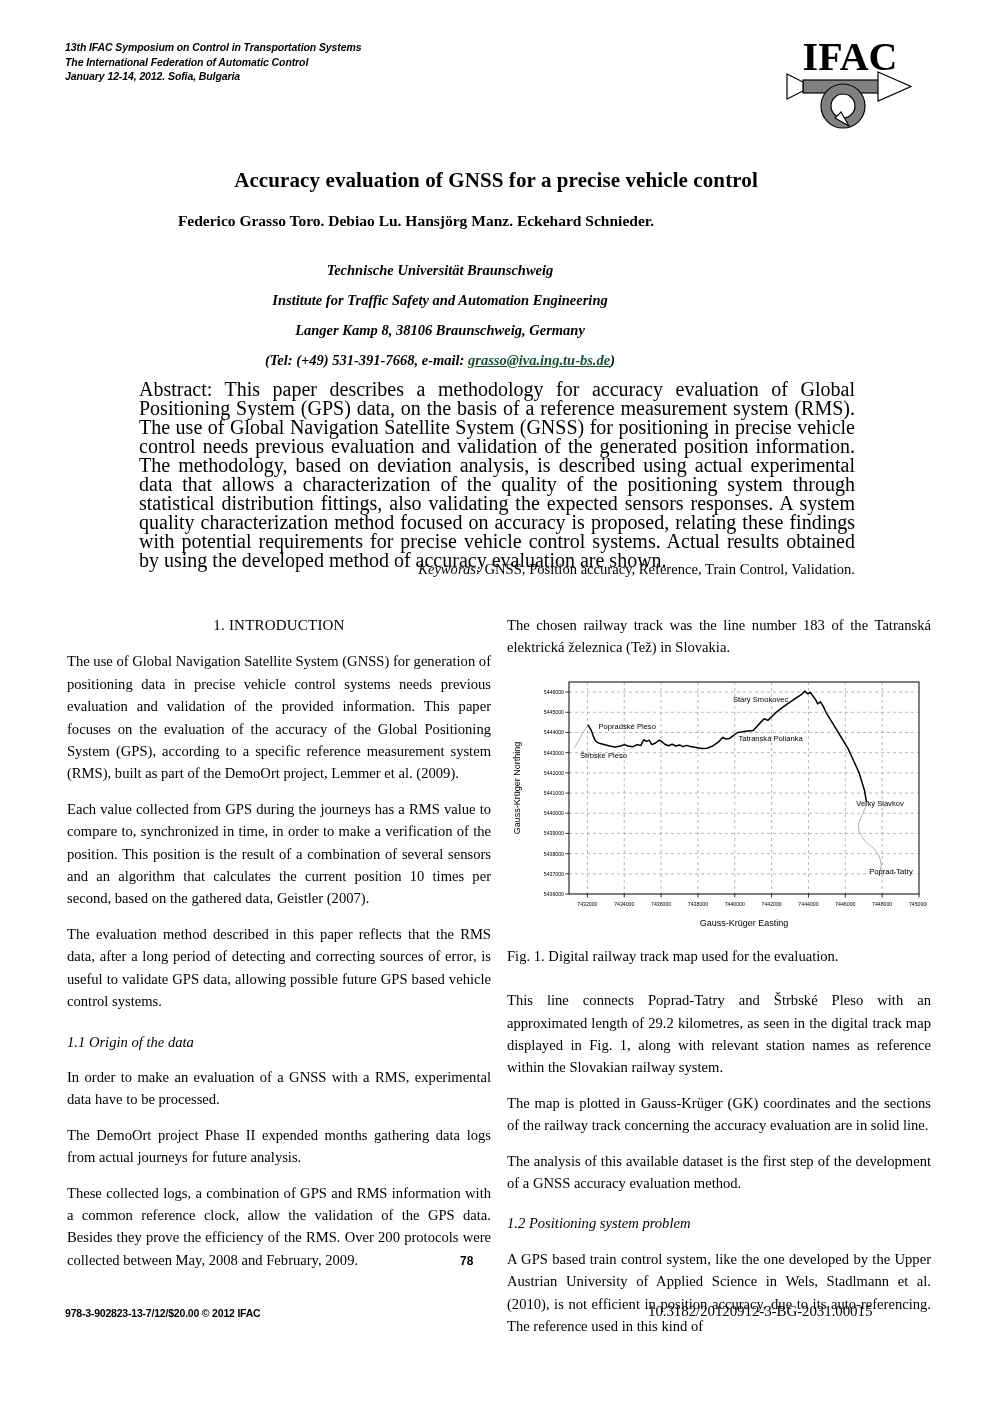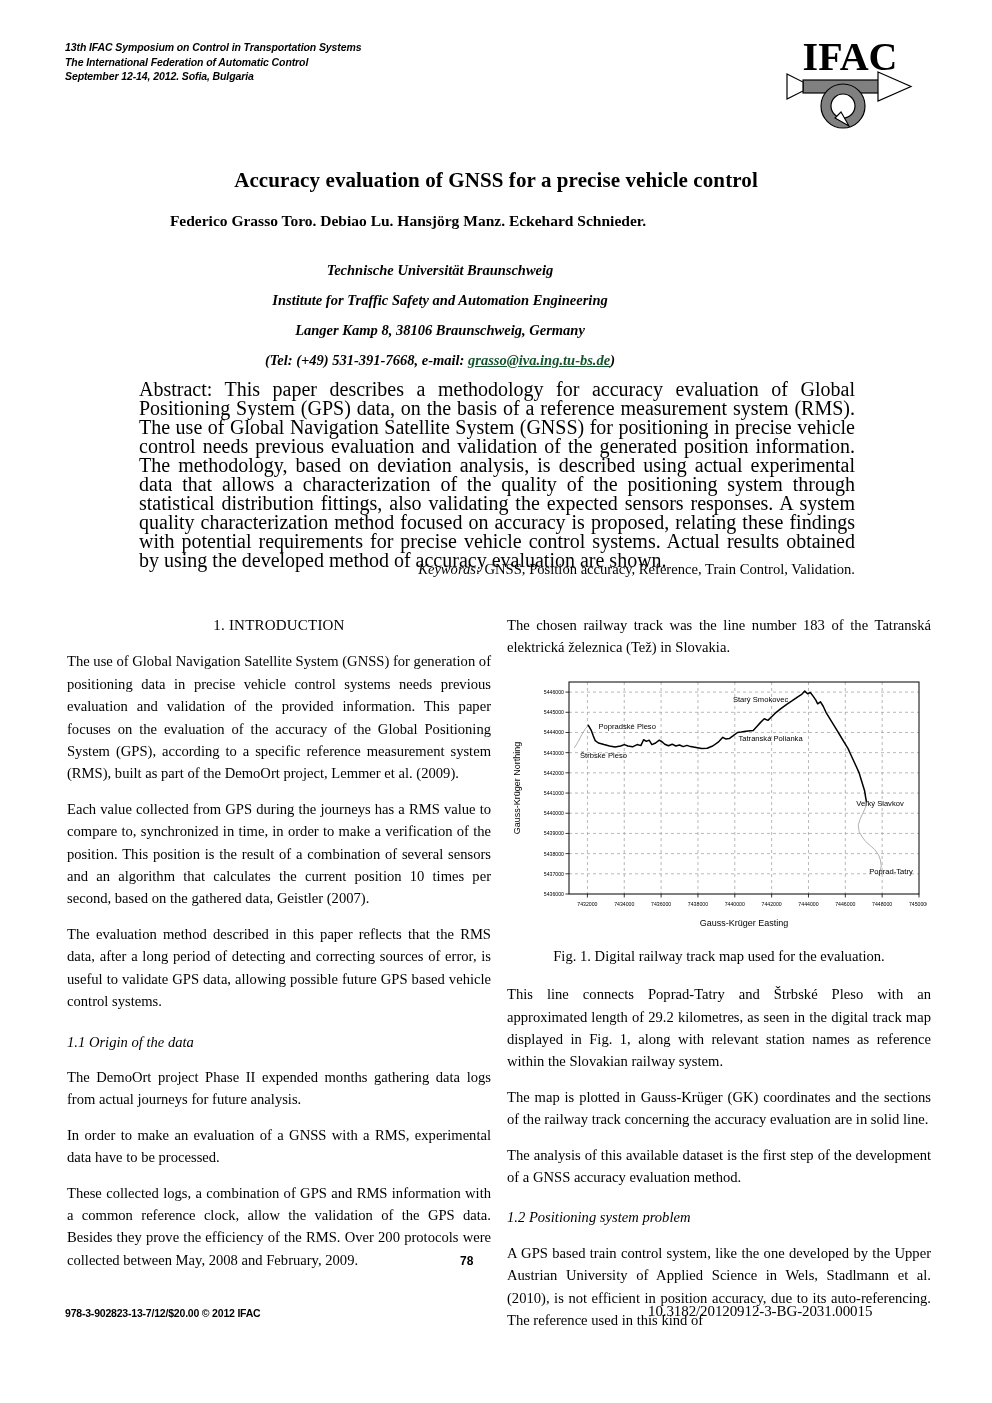--- a/index.html
+++ b/index.html
@@ -49,21 +49,21 @@
     position: absolute;
     left: 0; top: 168px;
     width: 992px;
     text-align: center;
     font-size: 21px;
     font-weight: bold;
     letter-spacing: 0.1px;
   }
   .authors {
     position: absolute;
-    left: 8px; top: 212px;
+    left: 16px; top: 212px;
     width: 800px;
     text-align: center;
     font-size: 15.5px;
     font-weight: bold;
   }
   .affil {
     position: absolute;
     left: 0; top: 255px;
     width: 880px;
     text-align: center;
@@ -128,23 +128,23 @@
     text-align: left;
   }
   p.para {
     margin: 0 0 13px 0;
     text-align: justify;
     text-justify: inter-word;
   }
   p.para:last-child { margin-bottom: 0; }
 
   .figcaption {
-    margin: 10px 0 16px 0;
+    margin: 10px 0 22px 0;
     font-size: 14.6px;
-    text-align: center;
+    text-align: left;
   }
 
   
   .figure-wrap {
     width: 420px;
     height: 263px;
     margin: 8px 0 0 0;
     position: relative;
   }
   .figure-wrap svg { display: block; }
@@ -176,21 +176,21 @@
   }
 </style>
 </head>
 <body>
 
 <div class="page">
 
   <div class="conf-header">
     <div>13th IFAC Symposium on Control in Transportation Systems</div>
     <div>The International Federation of Automatic Control</div>
-    <div>September 12-14, 2012. Sofia, Bulgaria</div>
+    <div>January 12-14, 2012. Sofia, Bulgaria</div>
   </div>
 
   <div class="ifac-logo">
     <svg width="150" height="105" viewBox="0 0 150 105">
       <text x="75" y="42" text-anchor="middle" font-family="Liberation Serif, serif" font-size="40" font-weight="bold" fill="#000">IFAC</text>
 
       <rect x="28" y="52" width="84" height="13" fill="#808080" stroke="#000" stroke-width="1.2"></rect>
 
       <polygon points="12,46 28,54 28,63 12,71" fill="#ffffff" stroke="#000" stroke-width="1.2"></polygon>
 
@@ -216,22 +216,22 @@
   <div class="abstract"><span class="lead">Abstract:</span><span> This paper describes a methodology for accuracy evaluation of Global Positioning System (GPS) data, on the basis of a reference measurement system (RMS). The use of Global Navigation Satellite System (GNSS) for positioning in precise vehicle control needs previous evaluation and validation of the generated position information. The methodology, based on deviation analysis, is described using actual experimental data that allows a characterization of the quality of the positioning system through statistical distribution fittings, also validating the expected sensors responses. A system quality characterization method focused on accuracy is proposed, relating these findings with potential requirements for precise vehicle control systems. Actual results obtained by using the developed method of accuracy evaluation are shown.</span></div>
 
   <div class="keywords"><i>Keywords:</i><span> GNSS, Position accuracy, Reference, Train Control, Validation.</span></div>
 
   <div class="col col-left">
     <div class="sec-head">1. INTRODUCTION</div>
     <p class="para">The use of Global Navigation Satellite System (GNSS) for generation of positioning data in precise vehicle control systems needs previous evaluation and validation of the provided information. This paper focuses on the evaluation of the accuracy of the Global Positioning System (GPS), according to a specific reference measurement system (RMS), built as part of the DemoOrt project, Lemmer et al. (2009).</p>
     <p class="para">Each value collected from GPS during the journeys has a RMS value to compare to, synchronized in time, in order to make a verification of the position. This position is the result of a combination of several sensors and an algorithm that calculates the current position 10 times per second, based on the gathered data, Geistler (2007).</p>
     <p class="para">The evaluation method described in this paper reflects that the RMS data, after a long period of detecting and correcting sources of error, is useful to validate GPS data, allowing possible future GPS based vehicle control systems.</p>
     <div class="subsec-head">1.1 Origin of the data</div>
+    <p class="para">In order to make an evaluation of a GNSS with a RMS, experimental data have to be processed.</p>
     <p class="para">The DemoOrt project Phase II expended months gathering data logs from actual journeys for future analysis.</p>
-    <p class="para">In order to make an evaluation of a GNSS with a RMS, experimental data have to be processed.</p>
     <p class="para">These collected logs, a combination of GPS and RMS information with a common reference clock, allow the validation of the GPS data. Besides they prove the efficiency of the RMS. Over 200 protocols were collected between May, 2008 and February, 2009.</p>
   </div>
 
   <div class="col col-right">
     <p class="para">The chosen railway track was the line number 183 of the Tatranská elektrická železnica (Tež) in Slovakia.</p>
 
     <div class="figure-wrap">
       <svg id="track-map" width="420" height="260" viewBox="0 0 420 260">
           <rect x="62" y="10" width="350" height="212" fill="#fff"></rect>
           <line x1="80.42105263157895" y1="10" x2="80.42105263157895" y2="222" stroke="#9a9a9a" stroke-width="0.7" stroke-dasharray="3,3"></line>

